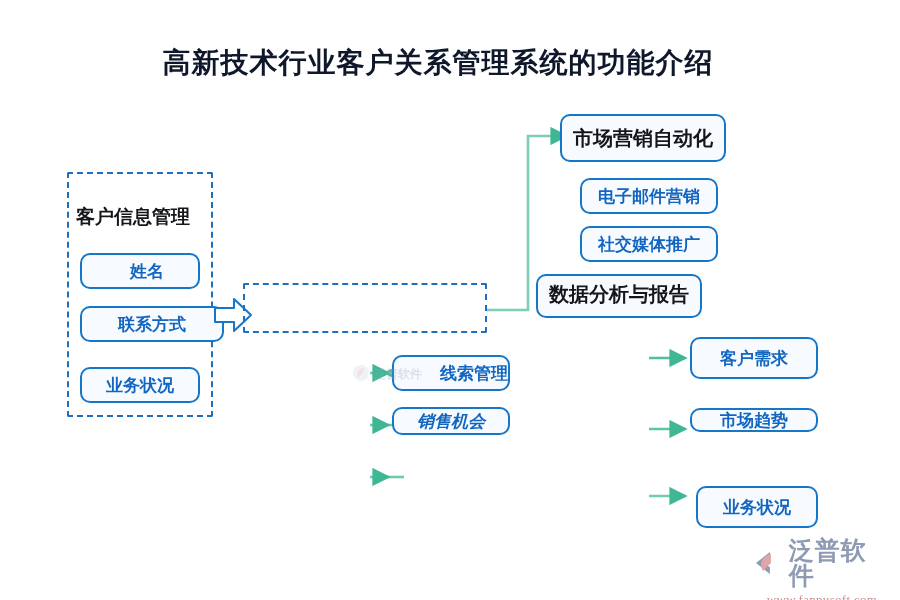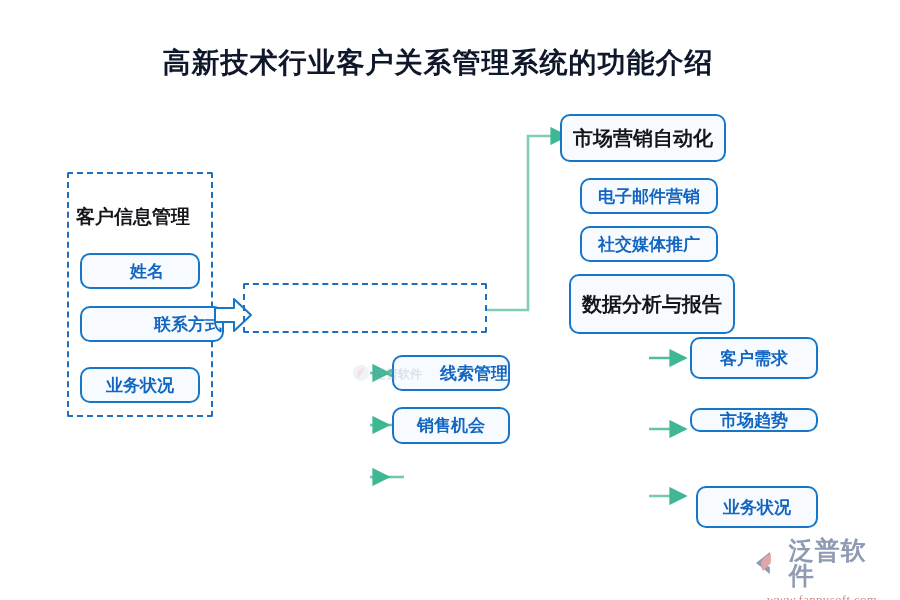--- a/index.html
+++ b/index.html
@@ -163,51 +163,51 @@
     <path d="M649,429 L685,429" fill="none" stroke="#5fc5a8" stroke-width="2.6" marker-end="url(#arrowGreen)"></path>
     <path d="M649,496 L685,496" fill="none" stroke="#72ccb4" stroke-width="2.6" marker-end="url(#arrowGreen)"></path>
   </svg>
 
   <div class="dashed-group" style="left:67px; top:172px; width:146px; height:245px;"></div>
   <div class="group-heading" style="left:76px; top:204px;">客户信息管理</div>
 
   <div class="node sub" style="left:80px; top:253px; width:120px; height:36px;padding-left:14px;">
     <span>姓名</span>
   </div>
-  <div class="node sub" style="left:80px; top:306px; width:144px; height:36px;justify-content:flex-end;">
+  <div class="node sub" style="left:80px; top:306px; width:144px; height:36px;">
     <span>联系方式</span>
   </div>
   <div class="node sub" style="left:80px; top:367px; width:120px; height:36px;">
     <span>业务状况</span>
   </div>
 
   <svg id="flow-arrow" viewBox="0 0 40 38" xmlns="http://www.w3.org/2000/svg">
     <path d="M2,12 L21,12 L21,3 L38,19 L21,35 L21,26 L2,26 Z" fill="#ffffff" stroke="#1677c8" stroke-width="2" stroke-linejoin="round"></path>
   </svg>
 
   <div class="dashed-group" style="left:243px; top:283px; width:244px; height:50px;"></div>
 
   <div class="node sub" style="left:392px; top:355px; width:118px; height:36px;justify-content:flex-end;">
     <span>线索管理</span>
   </div>
-  <div class="node sub" style="left:392px; top:407px; width:118px; height:37px;">
+  <div class="node sub" style="left:392px; top:407px; width:118px; height:28px;font-style:italic;">
     <span>销售机会</span>
   </div>
 
   <div class="node header" style="left:560px; top:114px; width:166px; height:48px;">
     <span>市场营销自动化</span>
   </div>
   <div class="node sub" style="left:580px; top:178px; width:138px; height:36px;">
     <span>电子邮件营销</span>
   </div>
   <div class="node sub" style="left:580px; top:226px; width:138px; height:36px;">
     <span>社交媒体推广</span>
   </div>
 
-  <div class="node header" style="left:569px; top:274px; width:166px; height:60px;">
+  <div class="node header" style="left:536px; top:274px; width:166px; height:44px;font-family:Liberation Mono, monospace;">
     <span>数据分析与报告</span>
   </div>
   <div class="node sub" style="left:690px; top:337px; width:128px; height:42px;">
     <span>客户需求</span>
   </div>
   <div class="node sub" style="left:690px; top:408px; width:128px; height:24px;">
     <span>市场趋势</span>
   </div>
   <div class="node sub" style="left:696px; top:486px; width:122px; height:42px;">
     <span>业务状况</span>

